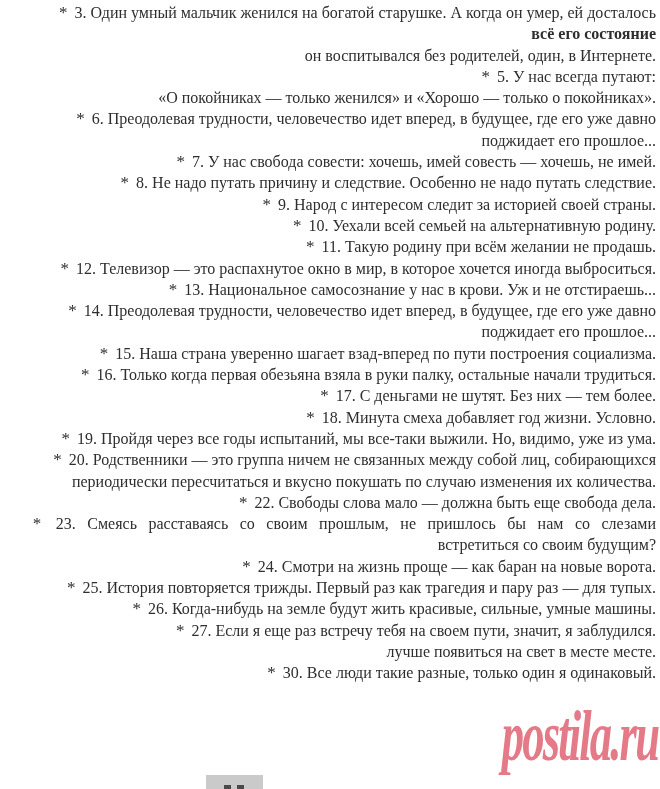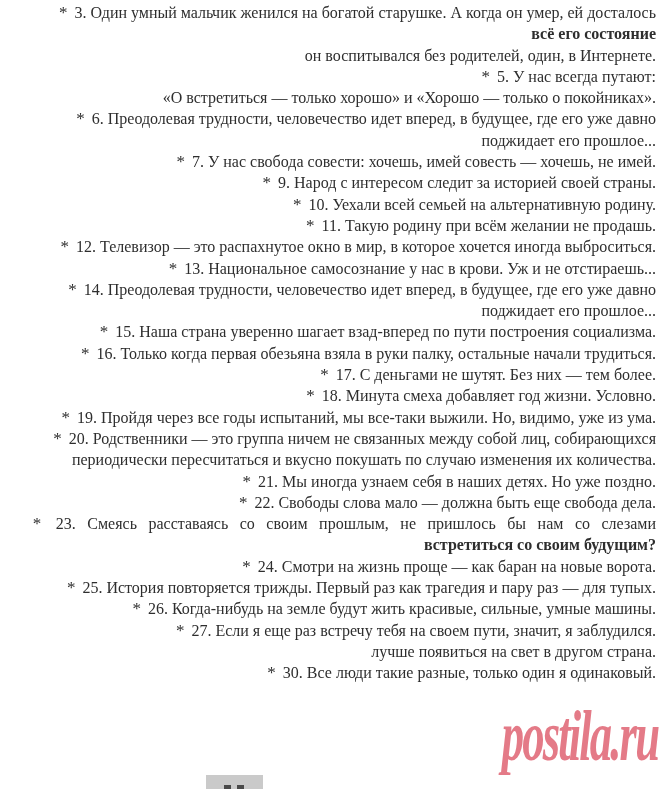--- a/index.html
+++ b/index.html
@@ -73,28 +73,31 @@
   <div>
       <div class="item">
         <div class="line first"><span class="star">*</span> 3. Один умный мальчик женился на богатой старушке. А когда он умер, ей досталось</div>
         <div class="line cont" style="margin-left: 10px; font-weight: bold;">всё его состояние</div>
       </div>
       <div class="item">
         <div class="line cont" style="margin-left: 8px;">он воспитывался без родителей, один, в Интернете.</div>
       </div>
       <div class="item">
         <div class="line first"><span class="star">*</span> 5. У нас всегда путают:</div>
-        <div class="line cont" style="margin-left: 8px;">«О встретиться — только хорошо» и «Хорошо — только о покойниках».</div>
+        <div class="line cont" style="margin-left: 8px;">«О покойниках — только женился» и «Хорошо — только о покойниках».</div>
       </div>
       <div class="item">
         <div class="line first"><span class="star">*</span> 6. Преодолевая трудности, человечество идет вперед, в будущее, где его уже давно</div>
         <div class="line cont" style="margin-left: 6px;">поджидает его прошлое...</div>
       </div>
       <div class="item">
         <div class="line first"><span class="star">*</span> 7. У нас свобода совести: хочешь, имей совесть — хочешь, не имей.</div>
+      </div>
+      <div class="item">
+        <div class="line first"><span class="star">*</span> 8. Не надо путать причину и следствие. Особенно не надо путать следствие.</div>
       </div>
       <div class="item">
         <div class="line first"><span class="star">*</span> 9. Народ с интересом следит за историей своей страны.</div>
       </div>
       <div class="item">
         <div class="line first"><span class="star">*</span> 10. Уехали всей семьей на альтернативную родину.</div>
       </div>
       <div class="item">
         <div class="line first"><span class="star">*</span> 11. Такую родину при всём желании не продашь.</div>
       </div>
@@ -121,43 +124,40 @@
         <div class="line first"><span class="star">*</span> 18. Минута смеха добавляет год жизни. Условно.</div>
       </div>
       <div class="item">
         <div class="line first"><span class="star">*</span> 19. Пройдя через все годы испытаний, мы все-таки выжили. Но, видимо, уже из ума.</div>
       </div>
       <div class="item">
         <div class="line first"><span class="star">*</span> 20. Родственники — это группа ничем не связанных между собой лиц, собирающихся</div>
         <div class="line cont" style="margin-left: 0px;">периодически пересчитаться и вкусно покушать по случаю изменения их количества.</div>
       </div>
       <div class="item">
-        <div class="line first"><span class="star">*</span> 21. Мы иногда узнаем себя в наших детях. Но уже поздно.</div>
-      </div>
-      <div class="item">
         <div class="line first"><span class="star">*</span> 22. Свободы слова мало — должна быть еще свобода дела.</div>
       </div>
       <div class="item">
         <div class="line first spread"><span class="star">*</span> 23. Смеясь расставаясь со своим прошлым, не пришлось бы нам со слезами</div>
-        <div class="line cont" style="margin-left: 0px; font-weight: bold;">встретиться со своим будущим?</div>
+        <div class="line cont" style="margin-left: 0px;">встретиться со своим будущим?</div>
       </div>
       <div class="item">
         <div class="line first"><span class="star">*</span> 24. Смотри на жизнь проще — как баран на новые ворота.</div>
       </div>
       <div class="item">
         <div class="line first"><span class="star">*</span> 25. История повторяется трижды. Первый раз как трагедия и пару раз — для тупых.</div>
       </div>
       <div class="item">
         <div class="line first"><span class="star">*</span> 26. Когда-нибудь на земле будут жить красивые, сильные, умные машины.</div>
       </div>
       <div class="item">
         <div class="line first"><span class="star">*</span> 27. Если я еще раз встречу тебя на своем пути, значит, я заблудился.</div>
       </div>
       <div class="item">
-        <div class="line cont" style="margin-left: 0px;">лучше появиться на свет в другом страна.</div>
+        <div class="line cont" style="margin-left: 0px;">лучше появиться на свет в месте месте.</div>
       </div>
       <div class="item">
         <div class="line first"><span class="star">*</span> 30. Все люди такие разные, только один я одинаковый.</div>
       </div>
     </div>
 </div>
 
 <div class="watermark" style="color: rgb(226, 112, 126);">postila.ru</div>
 
 </body></html>

